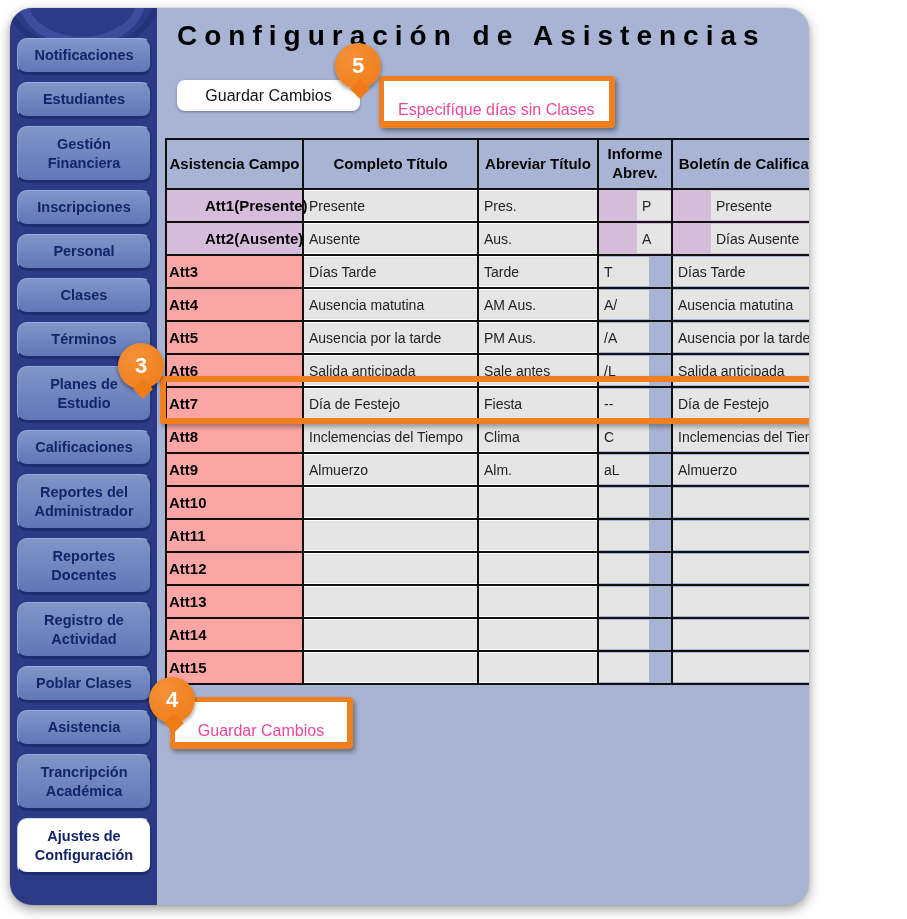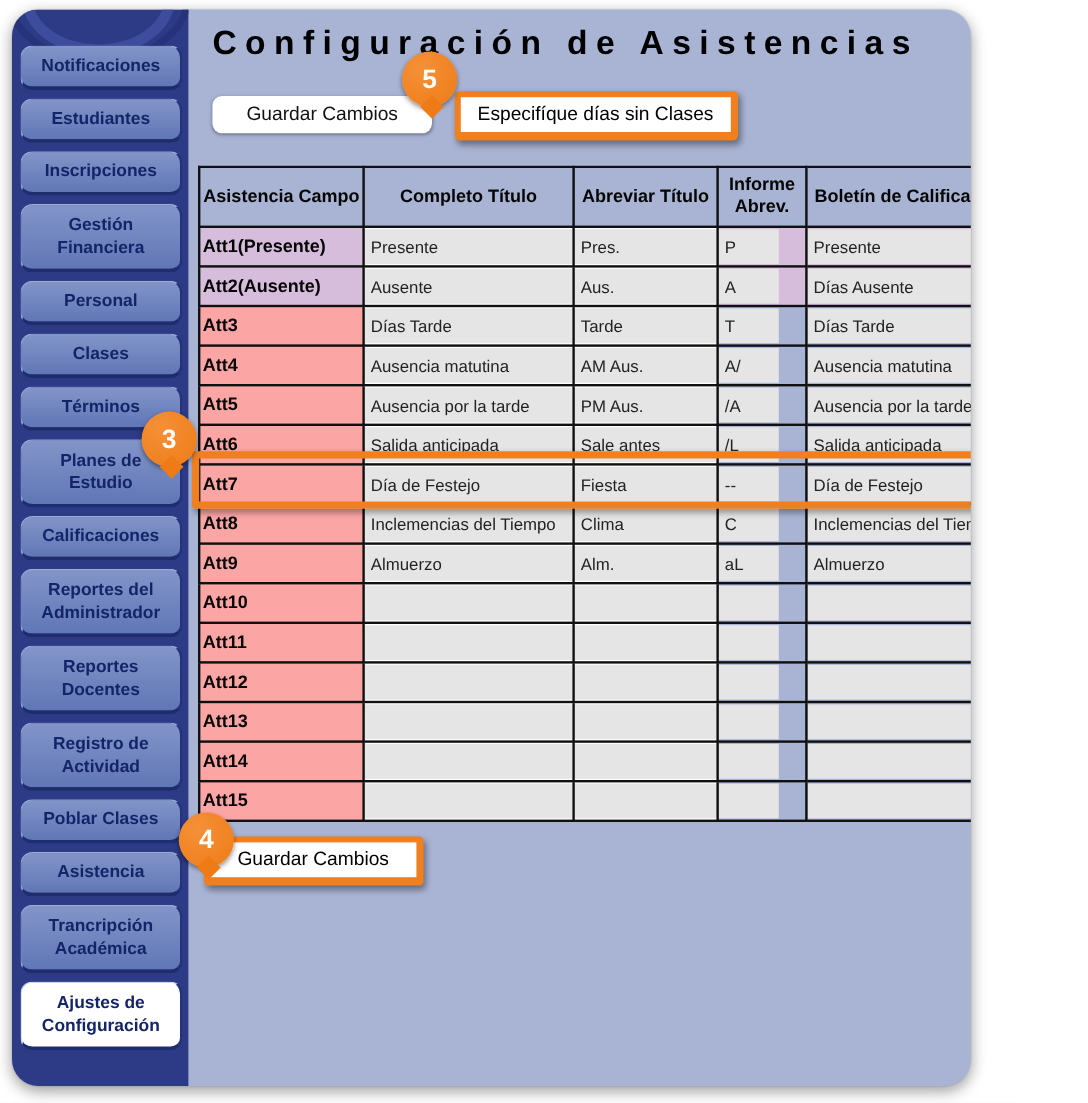--- a/index.html
+++ b/index.html
@@ -48,37 +48,37 @@
     background:#ffffff; border:none; border-radius:8px;
     font-size:16px; color:#111; font-family:"Liberation Sans", sans-serif;
     padding:6px 20px; height:31px; box-shadow:0 1px 3px rgba(0,0,0,0.35); cursor:pointer;
   }
   .toolbar .btn-white.first { width:183px; margin-top:8px; }
   .orange-box {
     background:#f07f1f; border-radius:4px; padding:5px 6px 7px 5px;
     box-shadow:2px 3px 5px rgba(0,0,0,0.40); margin-left:19px; margin-top:4px;
   }
   .orange-box .inner-btn {
-    background:#ffffff; border:none; font-size:16px; color:#000000;
-    font-family:"Liberation Sans", sans-serif; padding:5px 14px; height:29px; cursor:pointer;
+    background:#ffffff; border:none; font-size:16px; color:#ec4899;
+    font-family:"Liberation Sans", sans-serif; padding:20px 14px; height:29px; cursor:pointer;
     display:block; white-space:nowrap;
   }
 
   
   .table-wrap { position:absolute; left:8px; top:130px; width:728px; overflow:hidden; }
   table { border-collapse:collapse; table-layout:fixed; width:742px; }
   col.c1{width:137px;} col.c2{width:175px;} col.c3{width:120px;} col.c4{width:74px;} col.c5{width:236px;}
   th, td { border:2px solid #101010; padding:0; vertical-align:middle; }
   th {
     background:#a9b4d4; color:#050505; font-size:15px; font-weight:bold;
     line-height:1.25; height:50px; text-align:center; padding:2px 0;
   }
   tr.row { height:33px; }
   td.label-cell { background:#fca5a5; font-weight:bold; font-size:15px; color:#050505; padding-left:2px; }
-  tr.pink td.label-cell, tr.pink td.tone { background:#d6bddb; }
+  tr.pink td.label-cell, tr.pink td.tone { background:#d6bddb;padding-left:38px; }
   td.tone { background:#a9b4d4; }
   td.white-cell { background:#ffffff; }
   td input {
     display:block; border:none; outline:none; background:#e5e5e5;
     height:29px; font-size:14px; color:#222; padding:0 3px 0 5px;
     font-family:"Liberation Sans", sans-serif;
   }
   td.white-cell input { width:100%; }
   td.c-rabbr input { width:50px; }
   td.c-card input { width:172px; }
@@ -111,22 +111,22 @@
 <body>
 
 <div class="frame">
 
   <div class="sidebar">
     <div class="sidebar-deco2"></div>
     <div class="sidebar-deco"></div>
     <div class="nav">
       <div class="nav-btn">Notificaciones</div>
       <div class="nav-btn">Estudiantes</div>
+      <div class="nav-btn two">Gestión Financiera</div>
       <div class="nav-btn">Inscripciones</div>
-      <div class="nav-btn two">Gestión Financiera</div>
       <div class="nav-btn">Personal</div>
       <div class="nav-btn">Clases</div>
       <div class="nav-btn">Términos</div>
       <div class="nav-btn two">Planes de Estudio</div>
       <div class="nav-btn">Calificaciones</div>
       <div class="nav-btn two">Reportes del Administrador</div>
       <div class="nav-btn two">Reportes Docentes</div>
       <div class="nav-btn two">Registro de Actividad</div>
       <div class="nav-btn">Poblar Clases</div>
       <div class="nav-btn">Asistencia</div>

